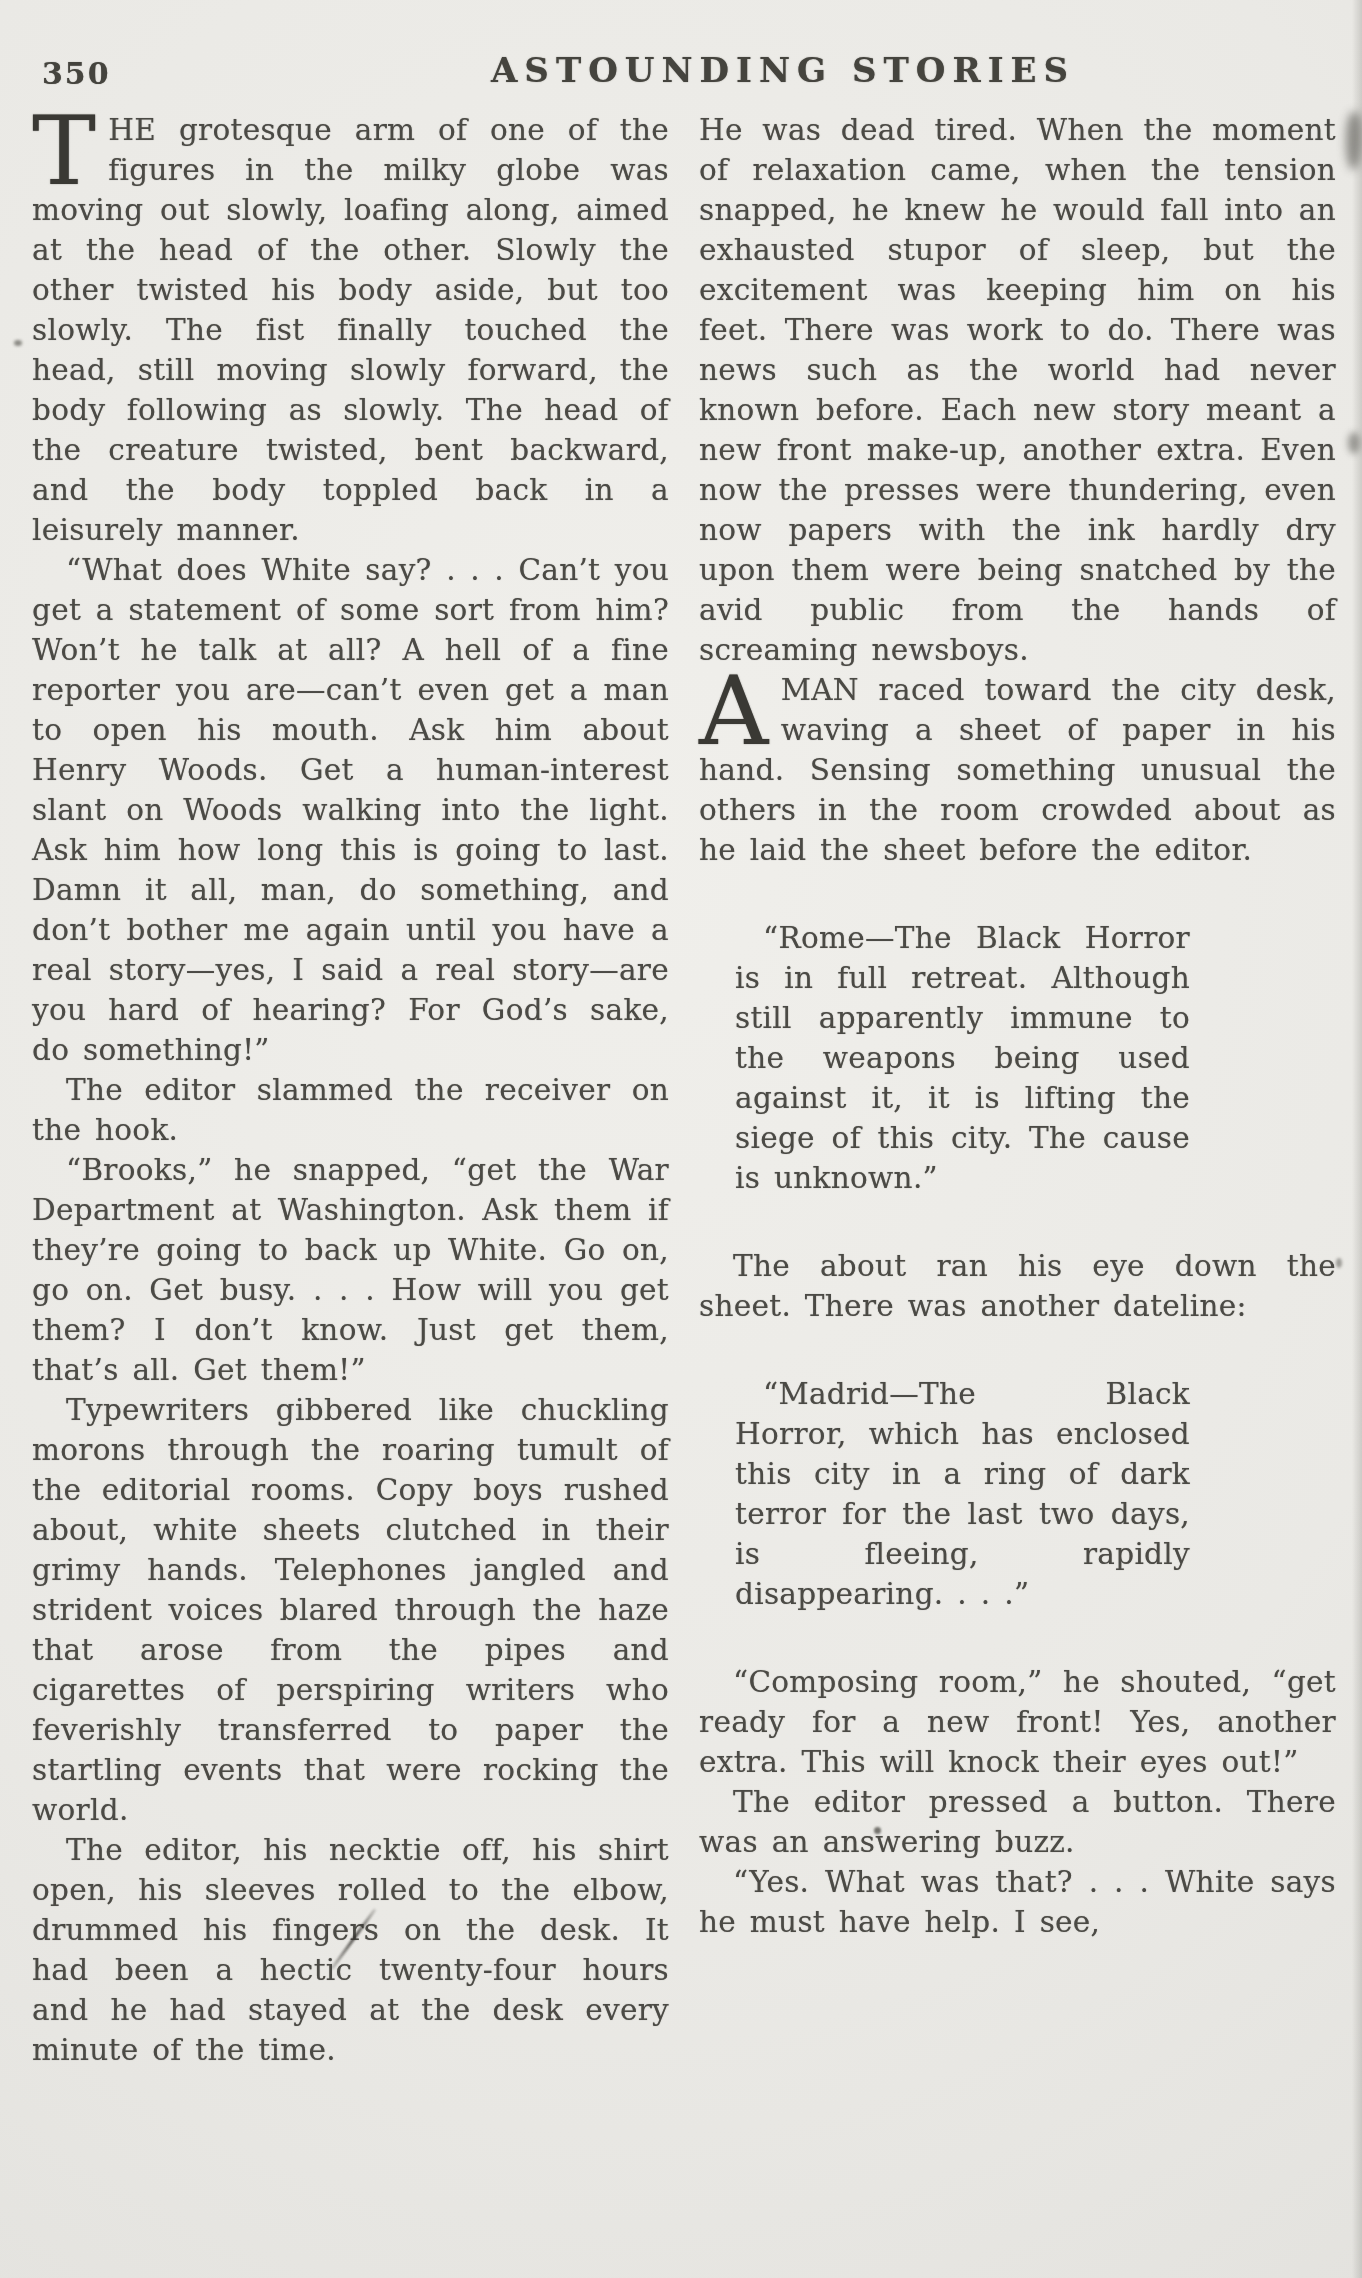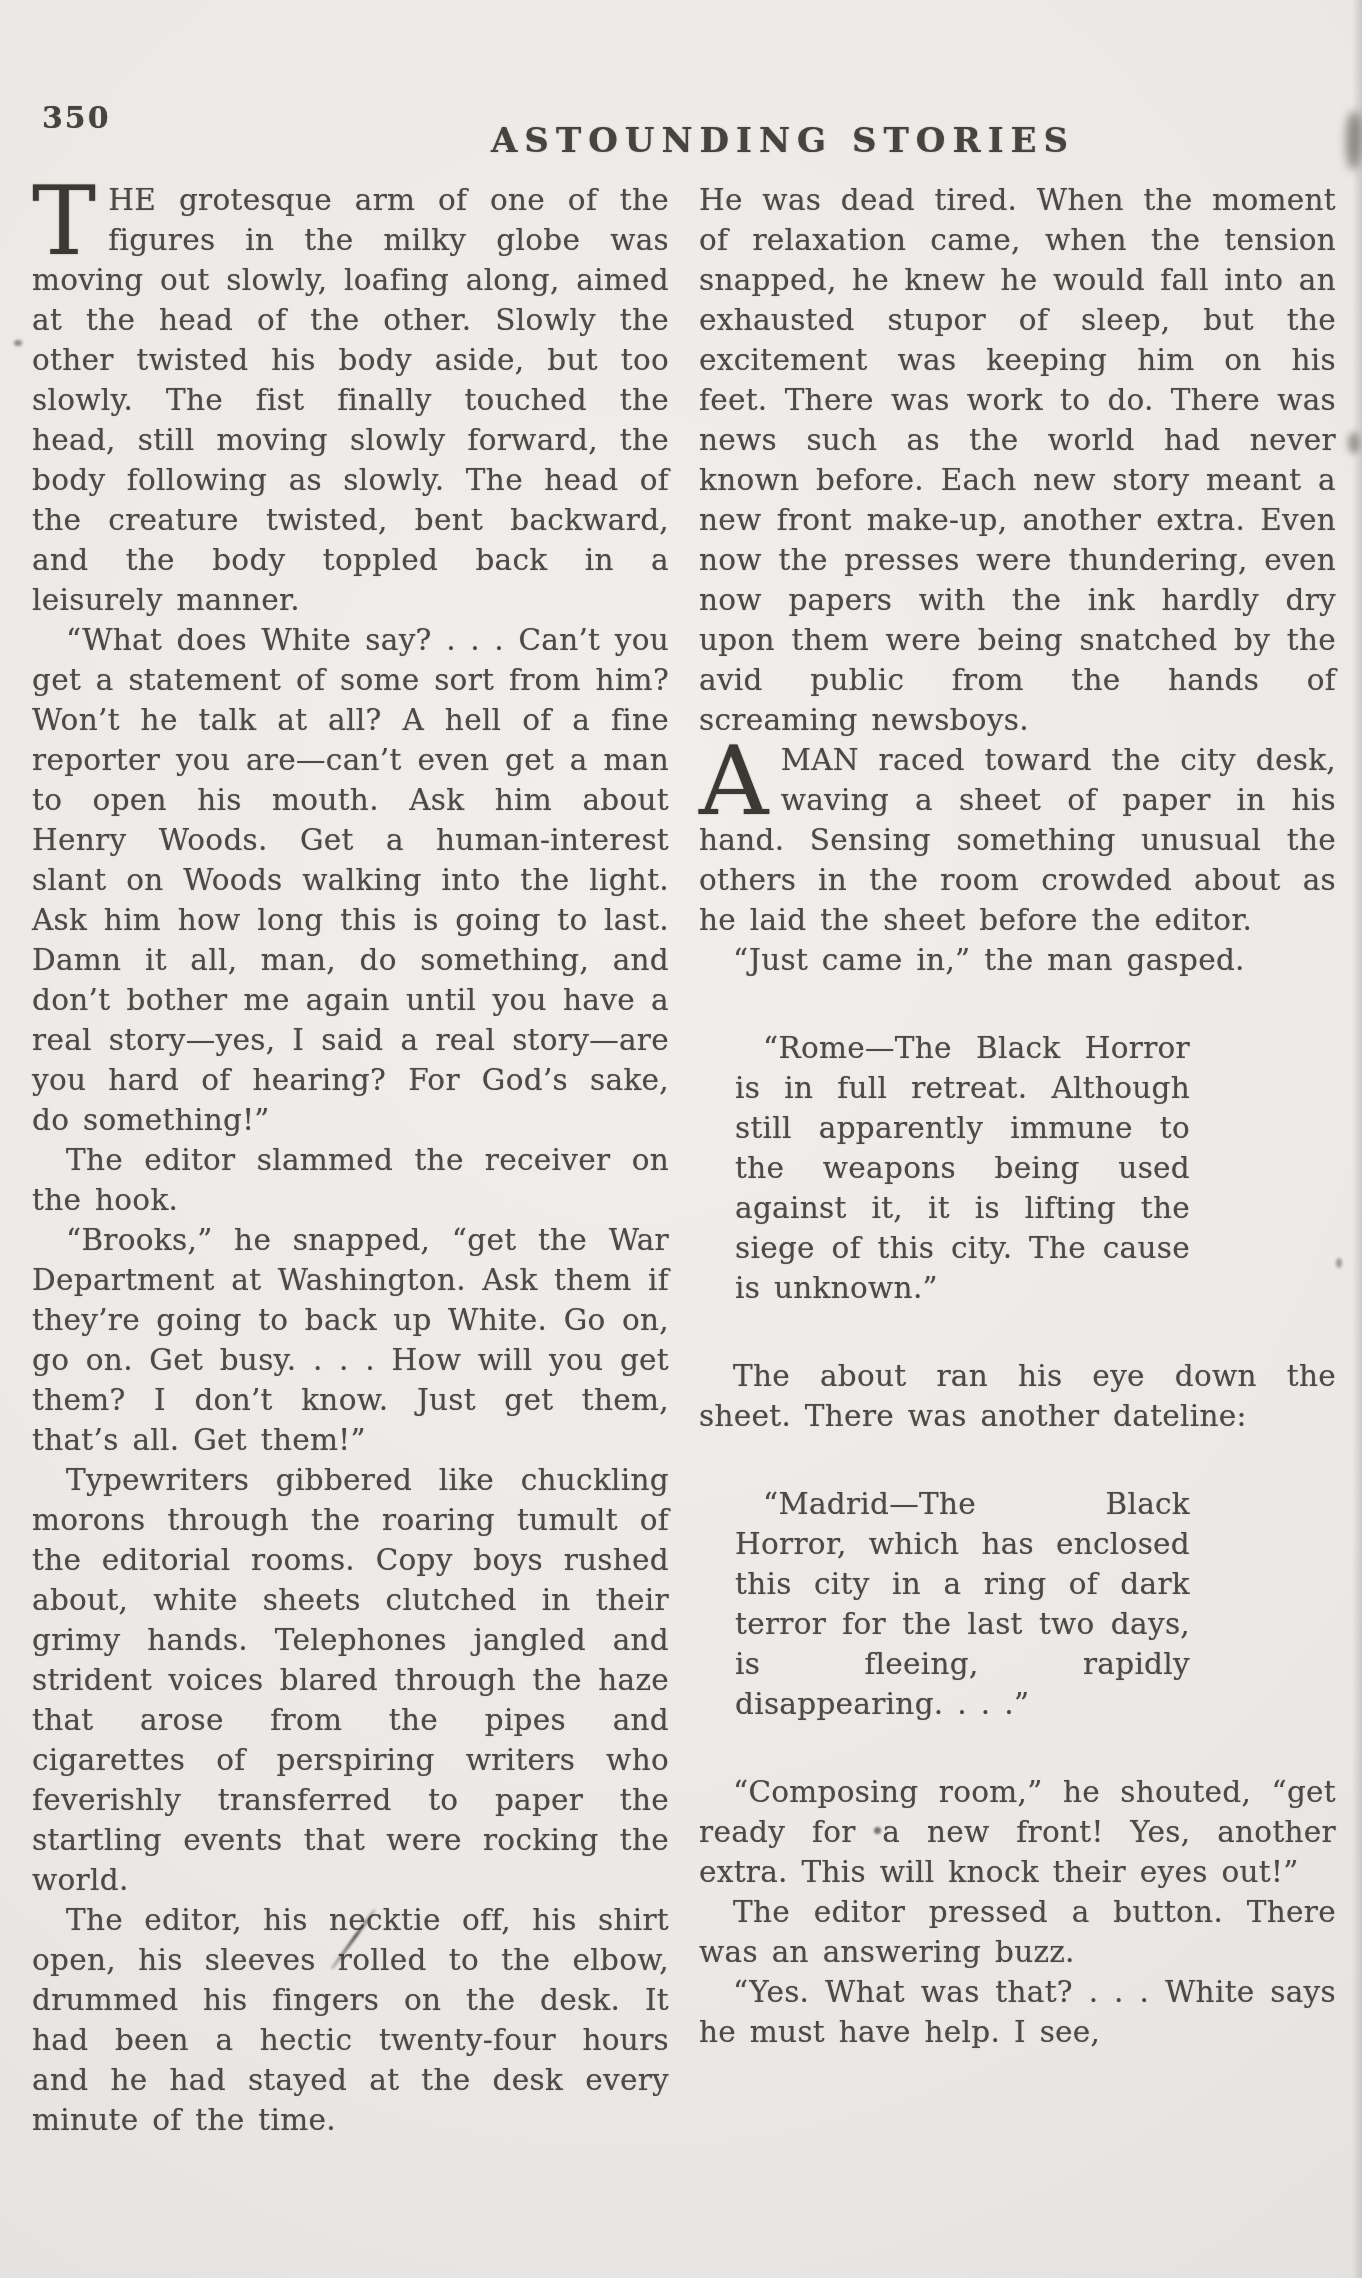--- a/index.html
+++ b/index.html
@@ -14,22 +14,21 @@
     background: radial-gradient(120% 90% at 46% 36%, #f0efeb 0%, #eae9e5 55%, #e0dfdb 100%);
     font-family: "DejaVu Serif", "Liberation Serif", serif;
     color: #4b4a45;
   }
   .content {
     filter: blur(0.45px);
   }
   .hdr {
     position: relative;
     height: 46px;
-    padding-top: 76px;
-    margin-top: 44px;
+    padding-top: 50px;
   }
   .pageno {
     position: absolute;
     left: 42px; top: 56px;
     font-size: 30px;
     font-weight: 700;
     letter-spacing: 2px;
     color: #45443e;
     text-shadow: 0 0 1px rgba(70,68,62,.6);
   }
@@ -132,21 +131,20 @@
         <p class="indent">“What does White say? . . . Can’t you get a statement of some sort from him? Won’t he talk at all? A hell of a fine reporter you are—can’t even get a man to open his mouth. Ask him about Henry Woods. Get a human-interest slant on Woods walking into the light. Ask him how long this is going to last. Damn it all, man, do something, and don’t bother me again until you have a real story—yes, I said a real story—are you hard of hearing? For God’s sake, do something!”</p>
         <p class="indent">The editor slammed the receiver on the hook.</p>
         <p class="indent">“Brooks,” he snapped, “get the War Department at Washington. Ask them if they’re going to back up White. Go on, go on. Get busy. . . . How will you get them? I don’t know. Just get them, that’s all. Get them!”</p>
         <p class="indent">Typewriters gibbered like chuckling morons through the roaring tumult of the editorial rooms. Copy boys rushed about, white sheets clutched in their grimy hands. Telephones jangled and strident voices blared through the haze that arose from the pipes and cigarettes of perspiring writers who feverishly transferred to paper the startling events that were rocking the world.</p>
         <p class="indent">The editor, his necktie off, his shirt open, his sleeves rolled to the elbow, drummed his fingers on the desk. It had been a hectic twenty-four hours and he had stayed at the desk every minute of the time.</p>
       </section>
 
       <section class="col">
         <p class="noindent">He was dead tired. When the moment of relaxation came, when the tension snapped, he knew he would fall into an exhausted stupor of sleep, but the excitement was keeping him on his feet. There was work to do. There was news such as the world had never known before. Each new story meant a new front make-up, another extra. Even now the presses were thundering, even now papers with the ink hardly dry upon them were being snatched by the avid public from the hands of screaming newsboys.</p>
         <p class="noindent sect"><span class="dropcap">A</span><span>MAN raced toward the city desk, waving a sheet of paper in his hand. Sensing something unusual the others in the room crowded about as he laid the sheet before the editor.</span></p>
-        <p class="indent">“Just came in,” the man gasped.</p>
         <blockquote class="dispatch">“Rome—The Black Horror is in full retreat. Although still apparently immune to the weapons being used against it, it is lifting the siege of this city. The cause is unknown.”</blockquote>
         <p class="indent">The about ran his eye down the sheet. There was another dateline:</p>
         <blockquote class="dispatch">“Madrid—The Black Horror, which has enclosed this city in a ring of dark terror for the last two days, is fleeing, rapidly disappearing. . . .”</blockquote>
         <p class="indent">“Composing room,” he shouted, “get ready for a new front! Yes, another extra. This will knock their eyes out!”</p>
         <p class="indent">The editor pressed a button. There was an answering buzz.</p>
         <p class="indent">“Yes. What was that? . . . White says he must have help. I see,</p>
       </section>
 
     </main>
   </div>

